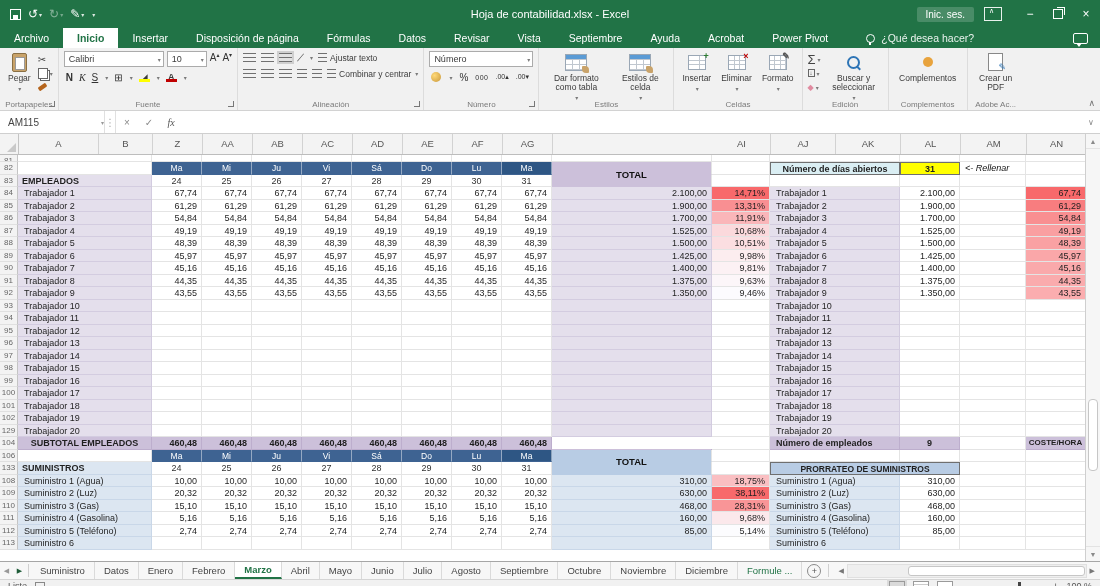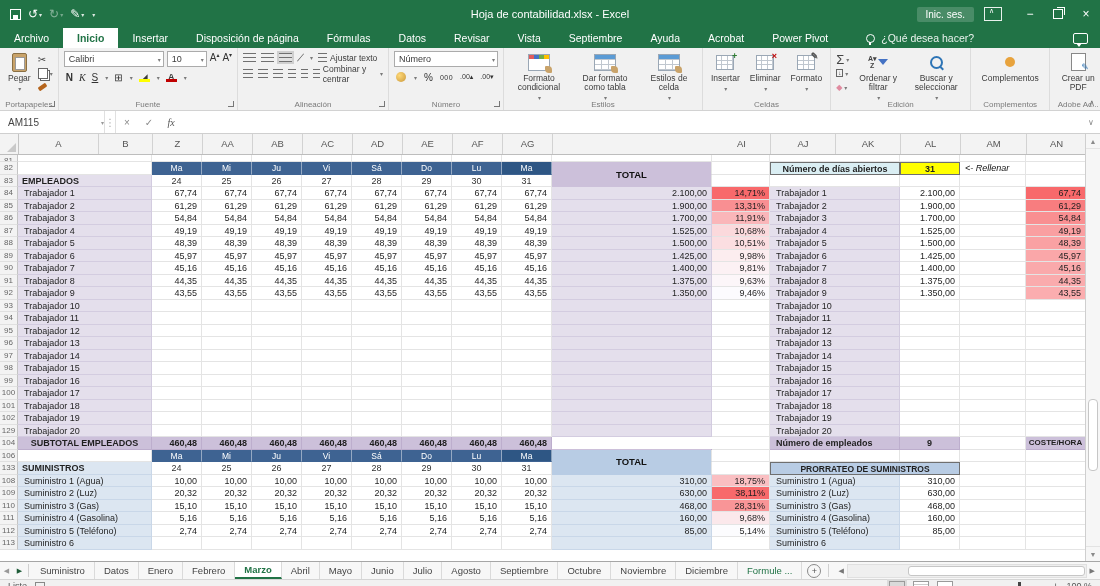--- a/index.html
+++ b/index.html
@@ -305,27 +305,20 @@
           <span class="fbtn" style="font-size:7px;letter-spacing:.5px;">000</span>
           <span class="fbtn" style="font-size:7px;">.00▴</span>
           <span class="fbtn" style="font-size:7px;">.00▾</span>
         </div>
       </div>
       <span class="glabel">Número</span>
       <span class="dlg"></span>
     </div>
 
     <div class="rgroup">
-      <div class="bigbtn" style="width:54px;">
-        <span class="bicon">
-            <span class="tico fc"></span>
-          </span>
-        <span>Formato condicional</span>
-          <span class="caret" style="color:#666">▾</span>
-      </div>
       <div class="bigbtn" style="width:58px;">
         <span class="bicon">
             <span class="tico"></span>
           </span>
         <span>Dar formato como tabla</span>
           <span class="caret" style="color:#666">▾</span>
       </div>
       <div class="bigbtn" style="width:50px;">
         <span class="bicon">
             <span class="tico"></span>
@@ -374,31 +367,20 @@
             <span class="caret" style="color:#666">▾</span>
           </span>
         <span class="mini">
             <span style="border:1px solid #666;font-size:6px;line-height:6px;padding:0 1px;">↓</span>
             <span class="caret" style="color:#666">▾</span>
           </span>
         <span class="mini">
             <span style="color:#e08ba0;font-size:8px;">◆</span>
             <span class="caret" style="color:#666">▾</span>
           </span>
-      </div>
-      <div class="bigbtn" style="width:44px;">
-        <span class="bicon">
-            <span class="azico">
-              <span>A▾</span>
-              <span>Z</span>
-            </span>
-            <span class="funnel" style="margin-left:2px;"></span>
-          </span>
-        <span>Ordenar y filtrar</span>
-          <span class="caret" style="color:#666">▾</span>
       </div>
       <div class="bigbtn" style="width:52px;">
         <span class="bicon">
             <span class="loupe"></span>
           </span>
         <span>Buscar y seleccionar</span>
           <span class="caret" style="color:#666">▾</span>
       </div>
       <span class="glabel">Edición</span>
     </div>

